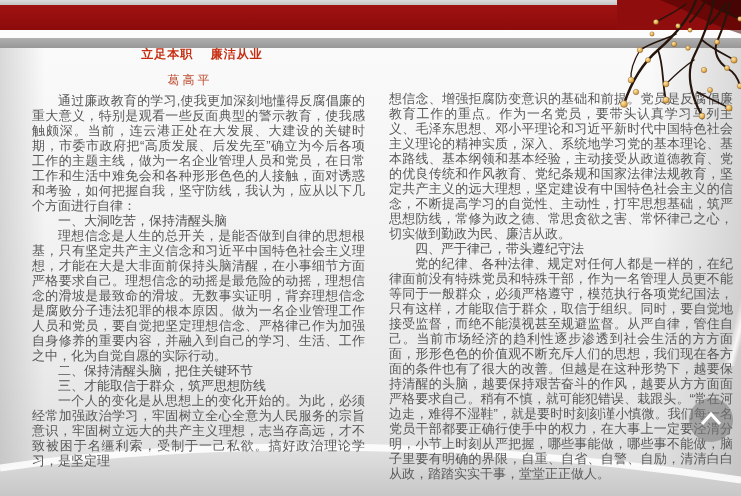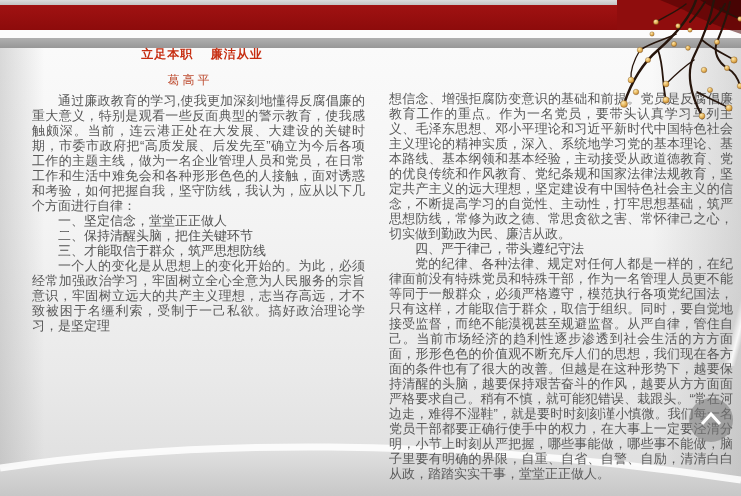--- a/index.html
+++ b/index.html
@@ -78,21 +78,22 @@
       <path d="M0,36 C190,8 440,4 741,48 L741,64 L0,64 Z" fill="url(#belowGrad)"></path>
       <path d="M0,36 C190,8 440,4 741,48" fill="none" stroke="#ffffff" stroke-width="7" opacity="0.85"></path>
     </svg>
   </div>
 
   <div class="doc-title">立足本职　 廉洁从业</div>
   <div class="doc-author">葛高平</div>
 
   <div class="col col-left">
     <p class="para">通过廉政教育的学习,使我更加深刻地懂得反腐倡廉的重大意义，特别是观看一些反面典型的警示教育，使我感触颇深。当前，连云港正处在大发展、大建设的关键时期，市委市政府把“高质发展、后发先至”确立为今后各项工作的主题主线，做为一名企业管理人员和党员，在日常工作和生活中难免会和各种形形色色的人接触，面对诱惑和考验，如何把握自我，坚守防线，我认为，应从以下几个方面进行自律：</p>
-    <p class="para heading">一、坚定信念，堂堂正正做人</p>
+    <p class="para heading">一、大洞吃苦，保持清醒头脑</p>
+    <p class="para">理想信念是人生的总开关，是能否做到自律的思想根基，只有坚定共产主义信念和习近平中国特色社会主义理想，才能在大是大非面前保持头脑清醒，在小事细节方面严格要求自己。理想信念的动摇是最危险的动摇，理想信念的滑坡是最致命的滑坡。无数事实证明，背弃理想信念是腐败分子违法犯罪的根本原因。做为一名企业管理工作人员和党员，要自觉把坚定理想信念、严格律己作为加强自身修养的重要内容，并融入到自己的学习、生活、工作之中，化为自觉自愿的实际行动。</p>
     <p class="para heading">二、保持清醒头脑，把住关键环节</p>
     <p class="para heading">三、才能取信于群众，筑严思想防线</p>
     <p class="para">一个人的变化是从思想上的变化开始的。为此，必须经常加强政治学习，牢固树立全心全意为人民服务的宗旨意识，牢固树立远大的共产主义理想，志当存高远，才不致被困于名缰利索，受制于一己私欲。搞好政治理论学习，是坚定理</p>
   </div>
 
   <div class="col col-right">
     <p class="para no-indent">想信念、增强拒腐防变意识的基础和前提。党员是反腐倡廉教育工作的重点。作为一名党员，要带头认真学习马列主义、毛泽东思想、邓小平理论和习近平新时代中国特色社会主义理论的精神实质，深入、系统地学习党的基本理论、基本路线、基本纲领和基本经验，主动接受从政道德教育、党的优良传统和作风教育、党纪条规和国家法律法规教育，坚定共产主义的远大理想，坚定建设有中国特色社会主义的信念，不断提高学习的自觉性、主动性，打牢思想基础，筑严思想防线，常修为政之德、常思贪欲之害、常怀律己之心，切实做到勤政为民、廉洁从政。</p>
     <p class="para heading">四、严于律己，带头遵纪守法</p>
     <p class="para">党的纪律、各种法律、规定对任何人都是一样的，在纪律面前没有特殊党员和特殊干部，作为一名管理人员更不能等同于一般群众，必须严格遵守，模范执行各项党纪国法，只有这样，才能取信于群众，取信于组织。同时，要自觉地接受监督，而绝不能漠视甚至规避监督。从严自律，管住自己。当前市场经济的趋利性逐步渗透到社会生活的方方面面，形形色色的价值观不断充斥人们的思想，我们现在各方面的条件也有了很大的改善。但越是在这种形势下，越要保持清醒的头脑，越要保持艰苦奋斗的作风，越要从方方面面严格要求自己。稍有不慎，就可能犯错误、栽跟头。“常在河边走，难得不湿鞋”，就是要时时刻刻谨小慎微。我们每一名党员干部都要正确行使手中的权力，在大事上一定要泾渭分明，小节上时刻从严把握，哪些事能做，哪些事不能做，脑子里要有明确的界限，自重、自省、自警、自励，清清白白从政，踏踏实实干事，堂堂正正做人。</p>
   </div>

